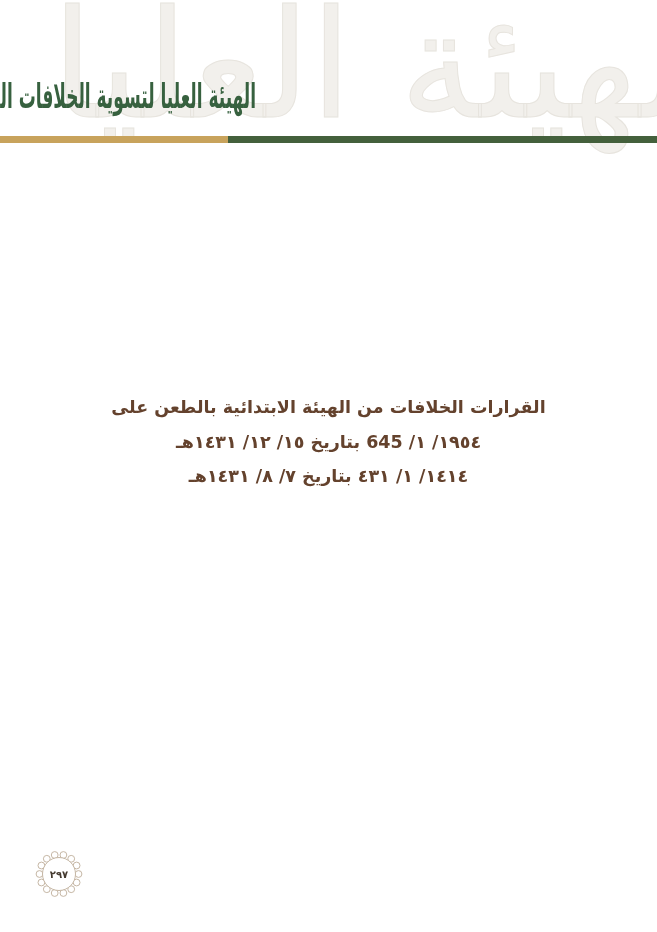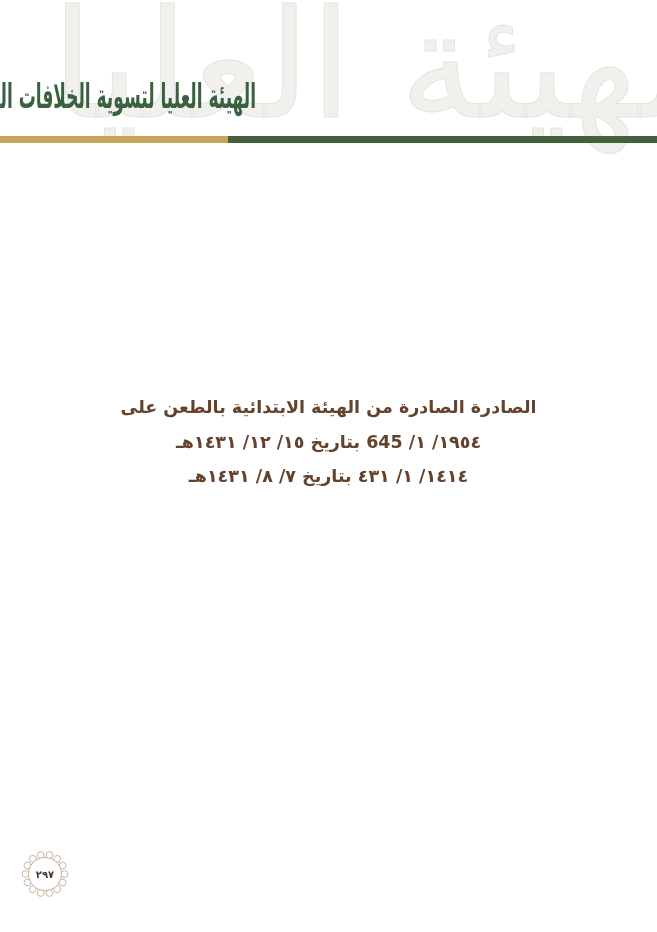--- a/index.html
+++ b/index.html
@@ -91,21 +91,21 @@
     font-size: 17.5px;
     font-weight: 700;
     line-height: 34.5px;
     color: #64422d;
     white-space: nowrap;
   }
 
   
   .ornament {
     position: absolute;
-    left: 19px;
+    left: 33px;
     top: 848px;
     width: 52px;
     height: 52px;
   }
   .ornament svg { display: block; }
 </style>
 </head>
 <body>
 
 <div class="page">
@@ -115,21 +115,21 @@
     <div class="logo">
       <span class="logo-text">الهيئة العليا لتسوية الخلافات العمالية</span>
     </div>
     <div class="divider">
       <div class="divider-left"></div>
       <div class="divider-right"></div>
     </div>
   </div>
 
   <div class="title-block">
-    <div class="title-line">الصادرة الصادرة من الهيئة الابتدائية بالطعن على</div>
+    <div class="title-line">القرارات الخلافات من الهيئة الابتدائية بالطعن على</div>
     <div class="title-line">١٩٥٤/ ١/ 645 بتاريخ ١٥/ ١٢/ ١٤٣١هـ</div>
     <div class="title-line">١٤١٤/ ١/ ٤٣١ بتاريخ ٧/ ٨/ ١٤٣١هـ</div>
   </div>
 
   <div class="ornament">
     <svg width="52" height="52" viewBox="0 0 52 52" xmlns="http://www.w3.org/2000/svg">
       <g fill="#ffffff" stroke="#c6b7a5" stroke-width="1">
         <circle cx="45.5" cy="26" r="3.4"></circle>
         <circle cx="43.6" cy="34.5" r="3.4"></circle>
         <circle cx="38.2" cy="41.2" r="3.4"></circle>

